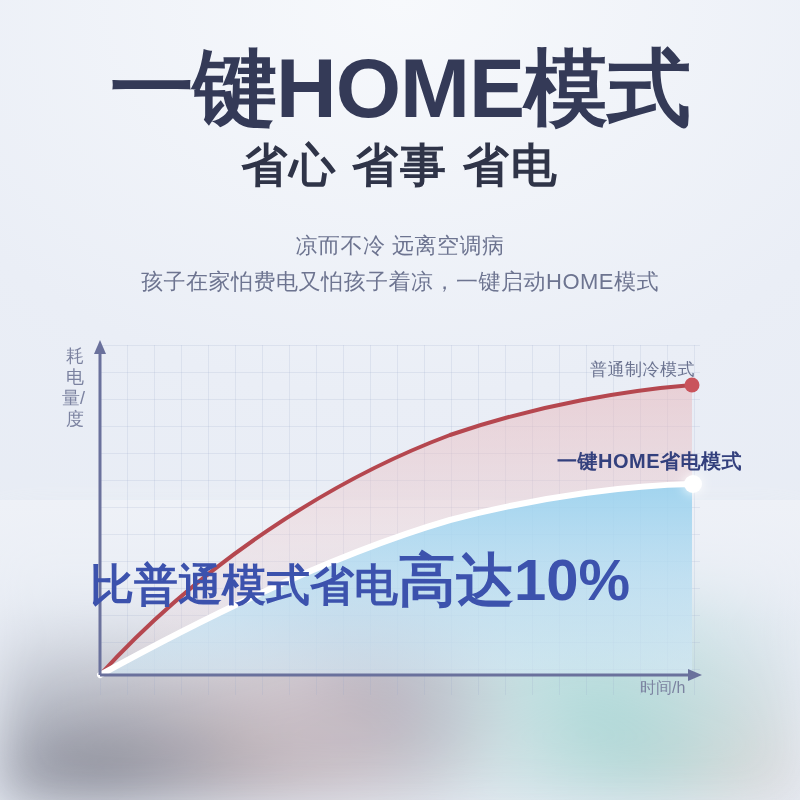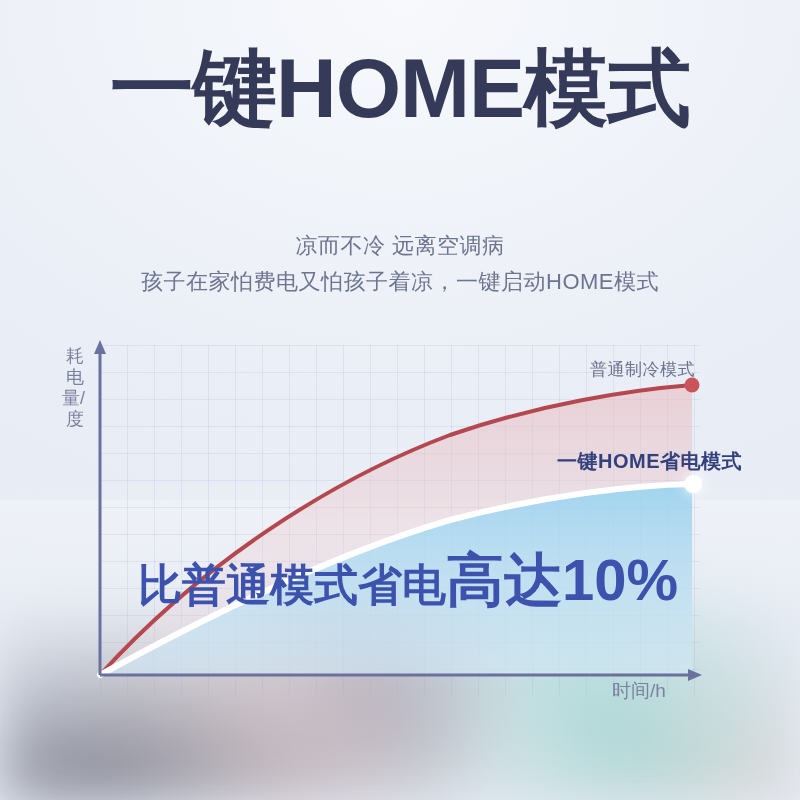--- a/index.html
+++ b/index.html
@@ -73,48 +73,48 @@
   }
   .label-home{
     left:522px;top:128px;font-size:20px;color:#33407d;margin-left:35px;
   }
   .axis-y-label{
     position:absolute;left:62px;top:26px;width:22px;
     font-size:18px;color:#7b82a0;line-height:21px;text-align:right;
     letter-spacing:0px;
   }
   .axis-x-label{
-    position:absolute;left:612px;top:358px;font-size:19px;color:#7b82a0;
+    position:absolute;left:640px;top:358px;font-size:16px;color:#7b82a0;
   }
 
   
   .claim{
     position:absolute;left:0;top:542px;width:720px;text-align:center;
     white-space:nowrap;
-    padding-left:48px;
   }
   .claim .small{
     font-size:44px;font-weight:bold;color:#3c52ad;letter-spacing:0px;
     vertical-align:baseline;
   }
   .claim .big{
     font-size:58px;font-weight:bold;color:#3c52ad;letter-spacing:0px;
     vertical-align:baseline;
   }
 </style>
 </head>
 <body>
 
 <div id="poster">
 
   <div class="photo"></div>
   <div class="photo-veil"></div>
 
   <div class="headline-wrap">
     <div class="headline">一键HOME模式</div>
+    <div class="subhead">省心 省事 省电</div>
   </div>
 
   <div class="desc">
     <div>凉而不冷 远离空调病</div>
     <div>孩子在家怕费电又怕孩子着凉，一键启动HOME模式</div>
   </div>
 
   <div class="chart">
 
     <div class="grid"></div>

